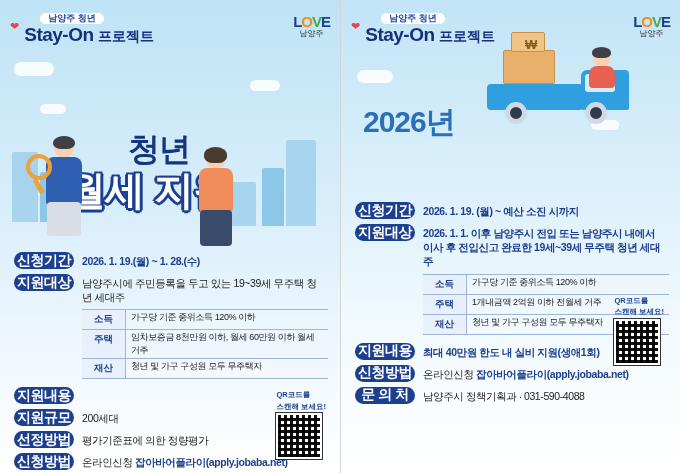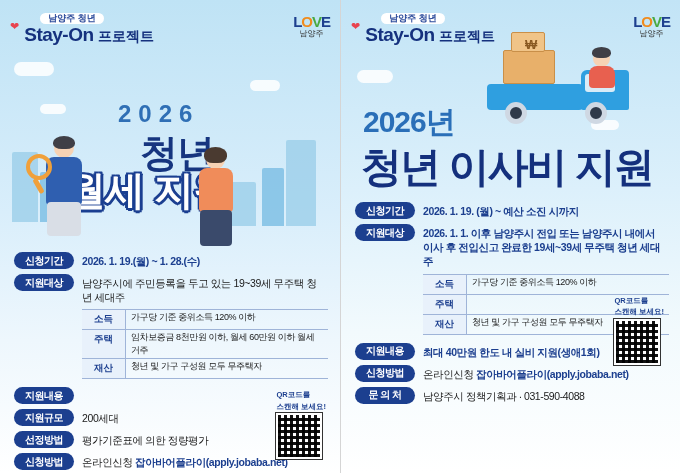--- a/index.html
+++ b/index.html
@@ -54,22 +54,22 @@
   .logo-mark .g { color:#49a942; }
   .logo-mark .o { color:#f08c1e; }
   .logo-name { font-size:8px; color:#333; }
 
   
   .year-left {
     position:absolute; top:100px; left:118px;
     font-size:24px; letter-spacing:7px; color:#2f6fb5; font-weight:bold;
   }
   .t1-left {
-    position:absolute; top:128px; left:140px;
-    font-size:38px; font-weight:bold; color:#16357f; letter-spacing:-1px;
+    position:absolute; top:128px; left:128px;
+    font-size:32px; font-weight:bold; color:#16357f; letter-spacing:-1px;
   }
   .t2-left {
     position:absolute; top:163px; left:66px;
     font-size:40px; font-weight:bold; color:#ffffff;
     letter-spacing:-1px;
     text-shadow:
       -2px -2px 0 #1b3f91, 2px -2px 0 #1b3f91,
       -2px  2px 0 #1b3f91, 2px  2px 0 #1b3f91,
        0    3px 0 #1b3f91, 3px 0 0 #1b3f91, -3px 0 0 #1b3f91;
   }
@@ -85,21 +85,21 @@
   .mag { position:absolute; border:4px solid #f0a03a; border-radius:50%; }
   .maghandle { position:absolute; background:#f0a03a; border-radius:2px; }
 
   
   .info { position:absolute; left:0; width:100%; }
   .row {
     display:flex; align-items:flex-start; margin-bottom:5px;
   }
   .tag {
     flex:0 0 auto; width:60px; height:17px; border-radius:9px;
-    background:#1c3f8f; color:#fff; font-size:10px; font-weight:bold;
+    background:#1c3f8f; color:#fff; font-size:14px; font-weight:bold;
     display:flex; align-items:center; justify-content:center; margin-right:8px;
     letter-spacing:-0.5px;
   }
   .rowtext { font-size:10.5px; color:#1a1a1a; line-height:1.35; padding-top:2px; letter-spacing:-0.4px;}
   .blue { color:#1c3f8f; font-weight:bold; }
 
   
   .subtable { width:246px; border-top:1px solid #9fb4d8; }
   .subrow { display:flex; border-bottom:1px solid #9fb4d8; }
   .subkey {
@@ -170,21 +170,20 @@
         </div>
       </div>
       <div class="logo-nyj">
         <div class="logo-mark">
           <span>L</span><span class="o">O</span><span class="g">V</span><span>E</span>
         </div>
         <div class="logo-name">남양주</div>
       </div>
     </div>
 
-    <div class="year-left">2026</div>
     <div class="t1-left">청년</div>
     <div class="t2-left">월세 지원</div>
 
     <div class="person" style="top:138px;left:40px;">
       <div class="phead" style="width:20px;height:20px;top:0;left:14px;"></div>
       <div class="phair" style="width:22px;height:13px;top:-2px;left:13px;"></div>
       <div class="ptorso" style="width:36px;height:48px;top:19px;left:6px;background:#2f5fb0;"></div>
       <div class="ptorso" style="width:34px;height:34px;top:64px;left:7px;background:#d9dee6;border-radius:4px;"></div>
       <div class="mag" style="width:26px;height:26px;top:16px;left:-14px;"></div>
       <div class="maghandle" style="width:5px;height:16px;top:40px;left:-4px;transform:rotate(-30deg);"></div>
@@ -282,39 +281,39 @@
       <div class="truckcab" style="width:48px;height:40px;top:26px;left:100px;"></div>
       <div style="position:absolute;width:30px;height:18px;top:30px;left:104px;background:#d8ecf8;border-radius:3px;"></div>
       <div class="wheel" style="top:58px;left:24px;"></div>
       <div class="wheel" style="top:58px;left:104px;"></div>
       <div class="phead" style="width:17px;height:17px;top:6px;left:112px;"></div>
       <div class="phair" style="width:19px;height:11px;top:3px;left:111px;background:#3f3f46;"></div>
       <div class="ptorso" style="width:26px;height:22px;top:22px;left:108px;background:#e8604f;"></div>
     </div>
 
     <div class="year-right">2026년</div>
-    <div class="title-right">청년 이사비 지원</div>
 
     <div class="info" style="top:202px; padding:0 14px;">
       <div class="row">
         <div class="tag">신청기간</div>
         <div class="rowtext blue">2026. 1. 19. (월) ~ 예산 소진 시까지</div>
       </div>
       <div class="row">
         <div class="tag">지원대상</div>
         <div class="rowtext blue" style="width:246px">2026. 1. 1. 이후 남양주시 전입 또는 남양주시 내에서 이사 후 전입신고 완료한 19세~39세 무주택 청년 세대주</div>
       </div>
 
       <div class="subtable" style="margin:4px 0 8px 68px;">
         <div class="subrow">
           <div class="subkey">소득</div>
           <div class="subval">가구당 기준 중위소득 120% 이하</div>
         </div>
         <div class="subrow">
           <div class="subkey">주택</div>
+          <div class="subval">1개내금액 2억원 이하 전월세 거주</div>
         </div>
         <div class="subrow">
           <div class="subkey">재산</div>
           <div class="subval">청년 및 가구 구성원 모두 무주택자</div>
         </div>
       </div>
 
       <div class="row">
         <div class="tag">지원내용</div>
         <div class="rowtext blue">최대 40만원 한도 내 실비 지원(생애1회)</div>

